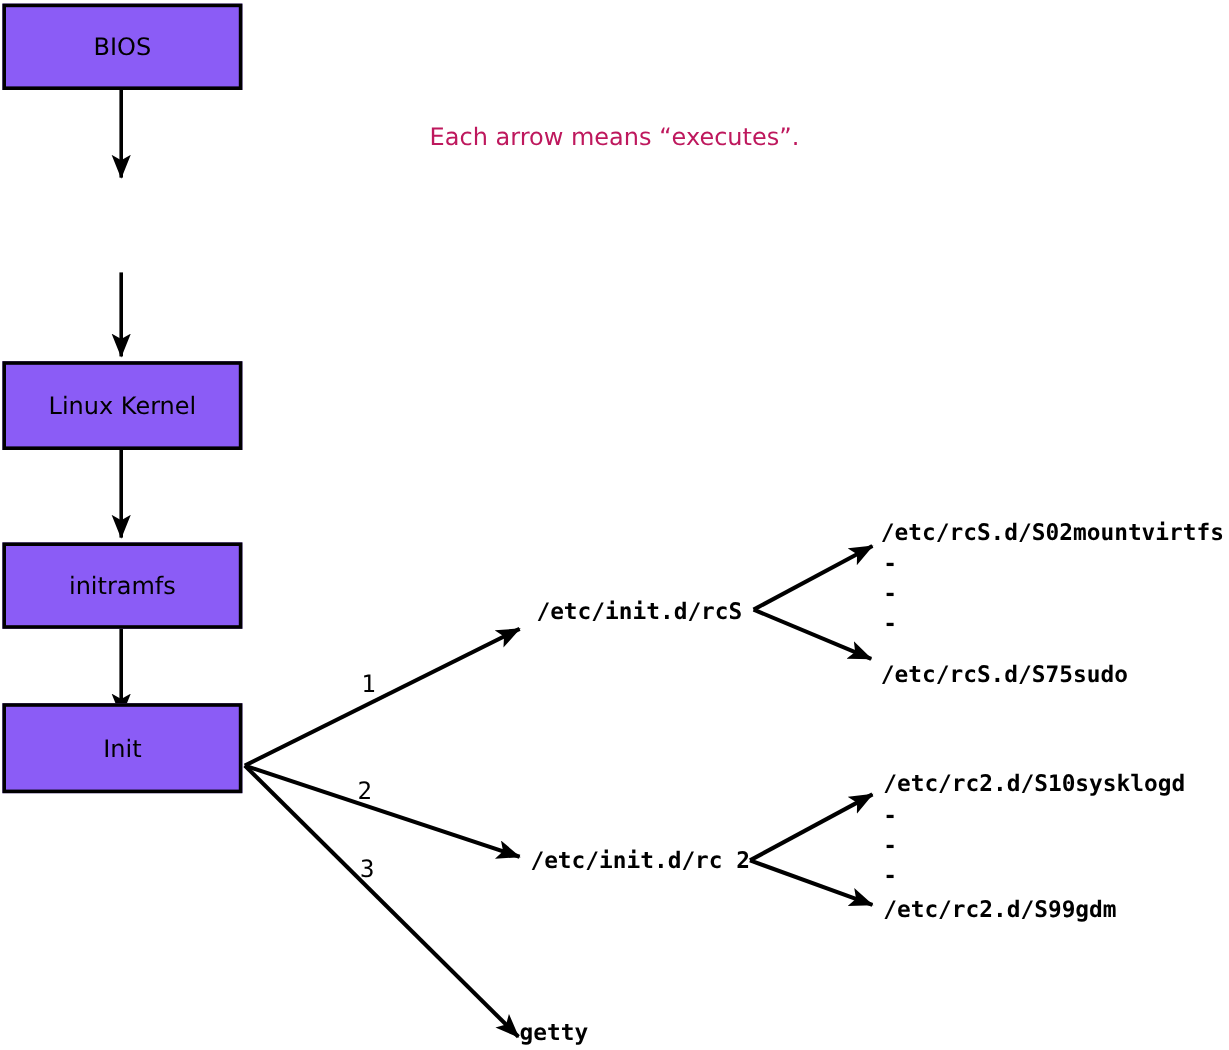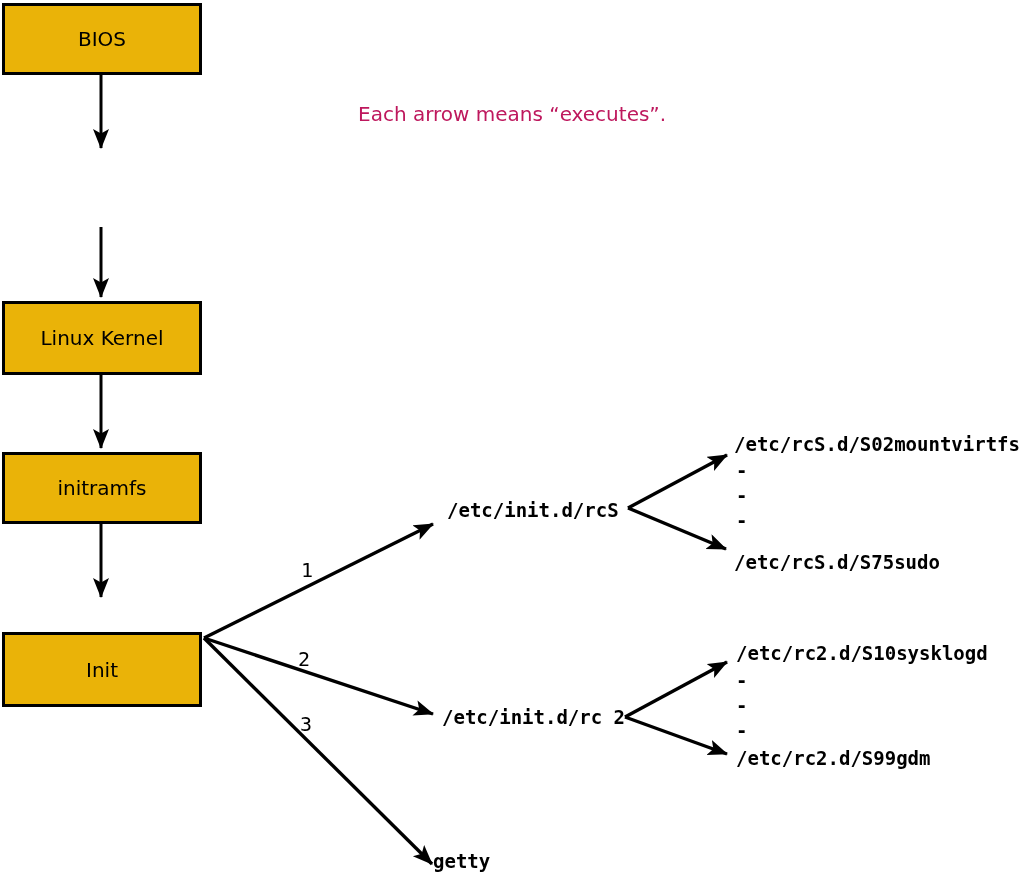--- a/index.html
+++ b/index.html
@@ -20,33 +20,33 @@
     left: 0;
     top: 0;
     width: 1024px;
     height: 875px;
   }
   .node-box {
     position: absolute;
     left: 2px;
     width: 194px;            
     border: 3px solid #000000;
-    background: #eab308;
+    background: #8b5cf6;
     display: flex;
     align-items: center;
     justify-content: center;
     font-size: 20px;
     color: #000000;
     box-sizing: content-box;
   }
   .box-bios        { top: 3px;   height: 66px; }
   .box-bootloader  { top: 152px; height: 69px; }
   .box-kernel      { top: 301px; height: 68px; }
   .box-initramfs   { top: 452px; height: 66px; }
-  .box-init        { top: 632px; height: 69px; justify-content: center; }
+  .box-init        { top: 586px; height: 69px; justify-content: center; }
 
   .caption {
     position: absolute;
     left: 358px;
     top: 102px;
     font-size: 20px;
     color: #be185d;
     white-space: nowrap;
   }
   .mono {

